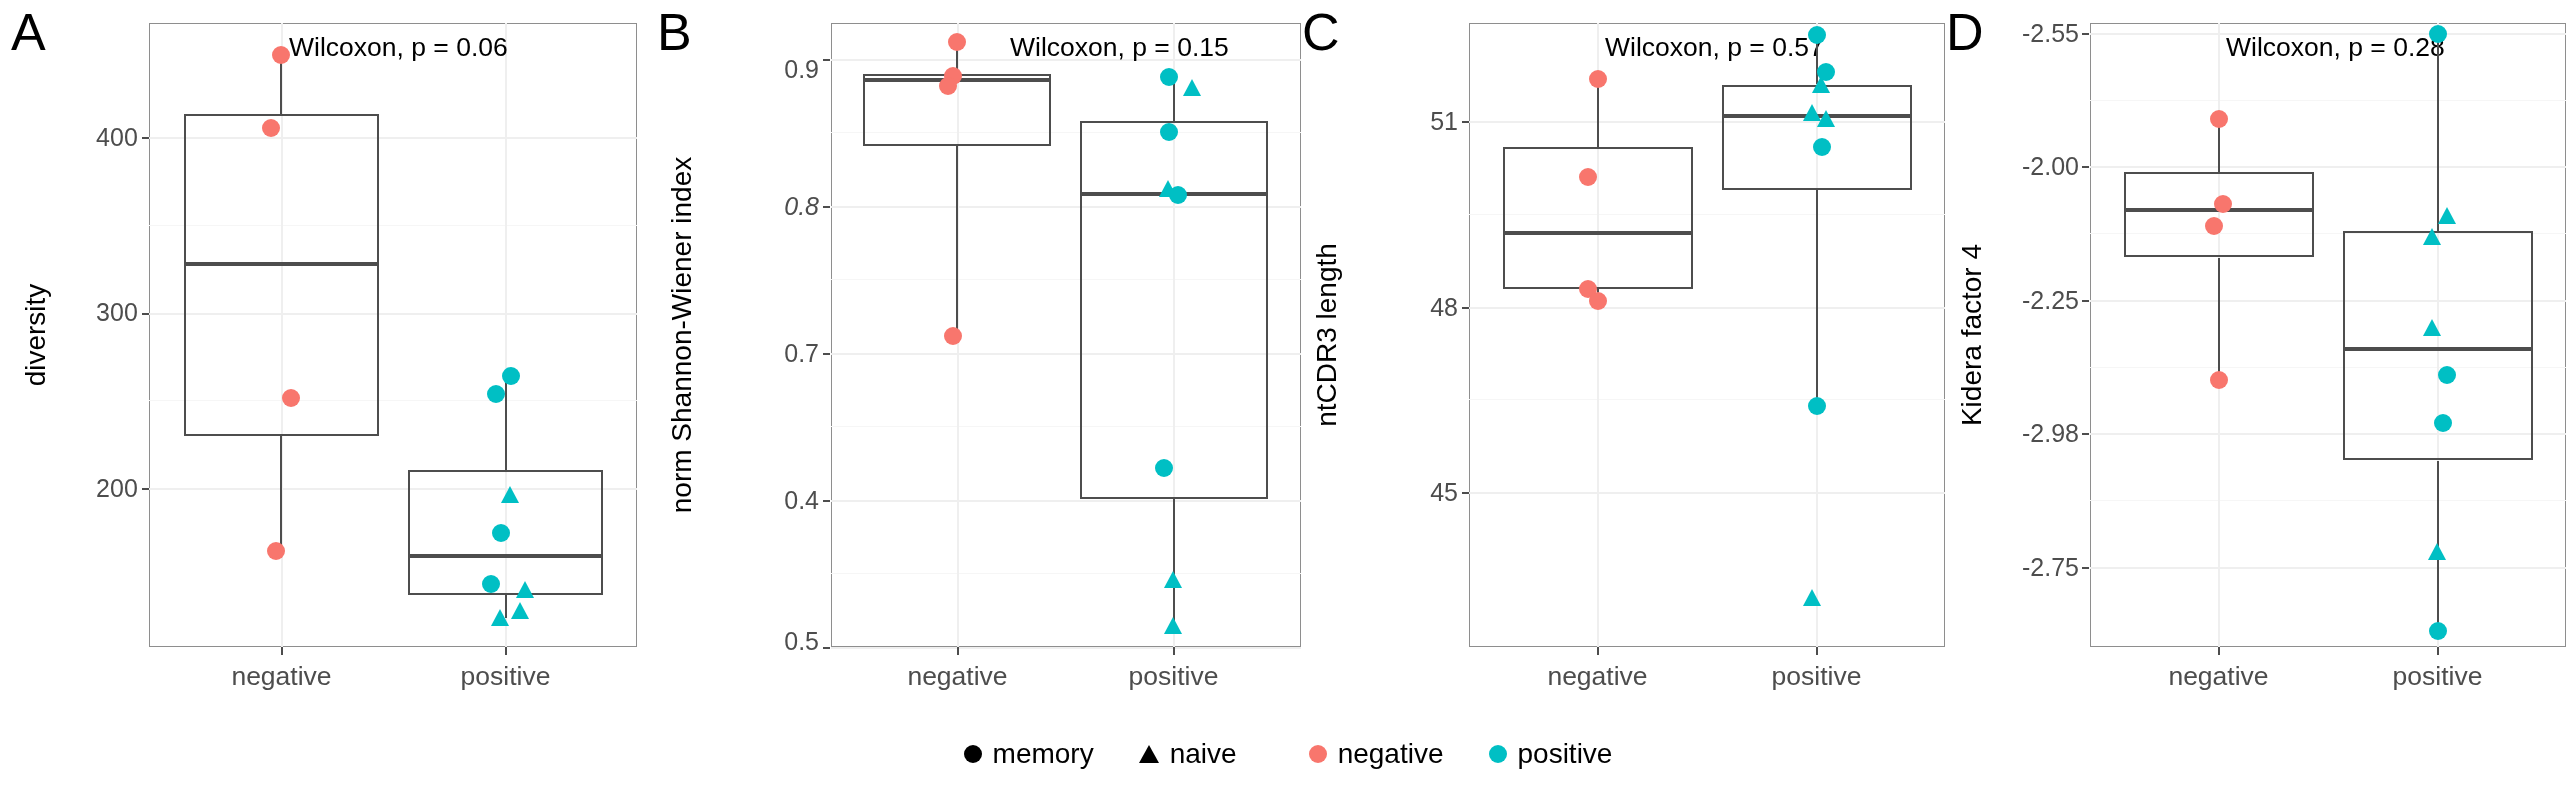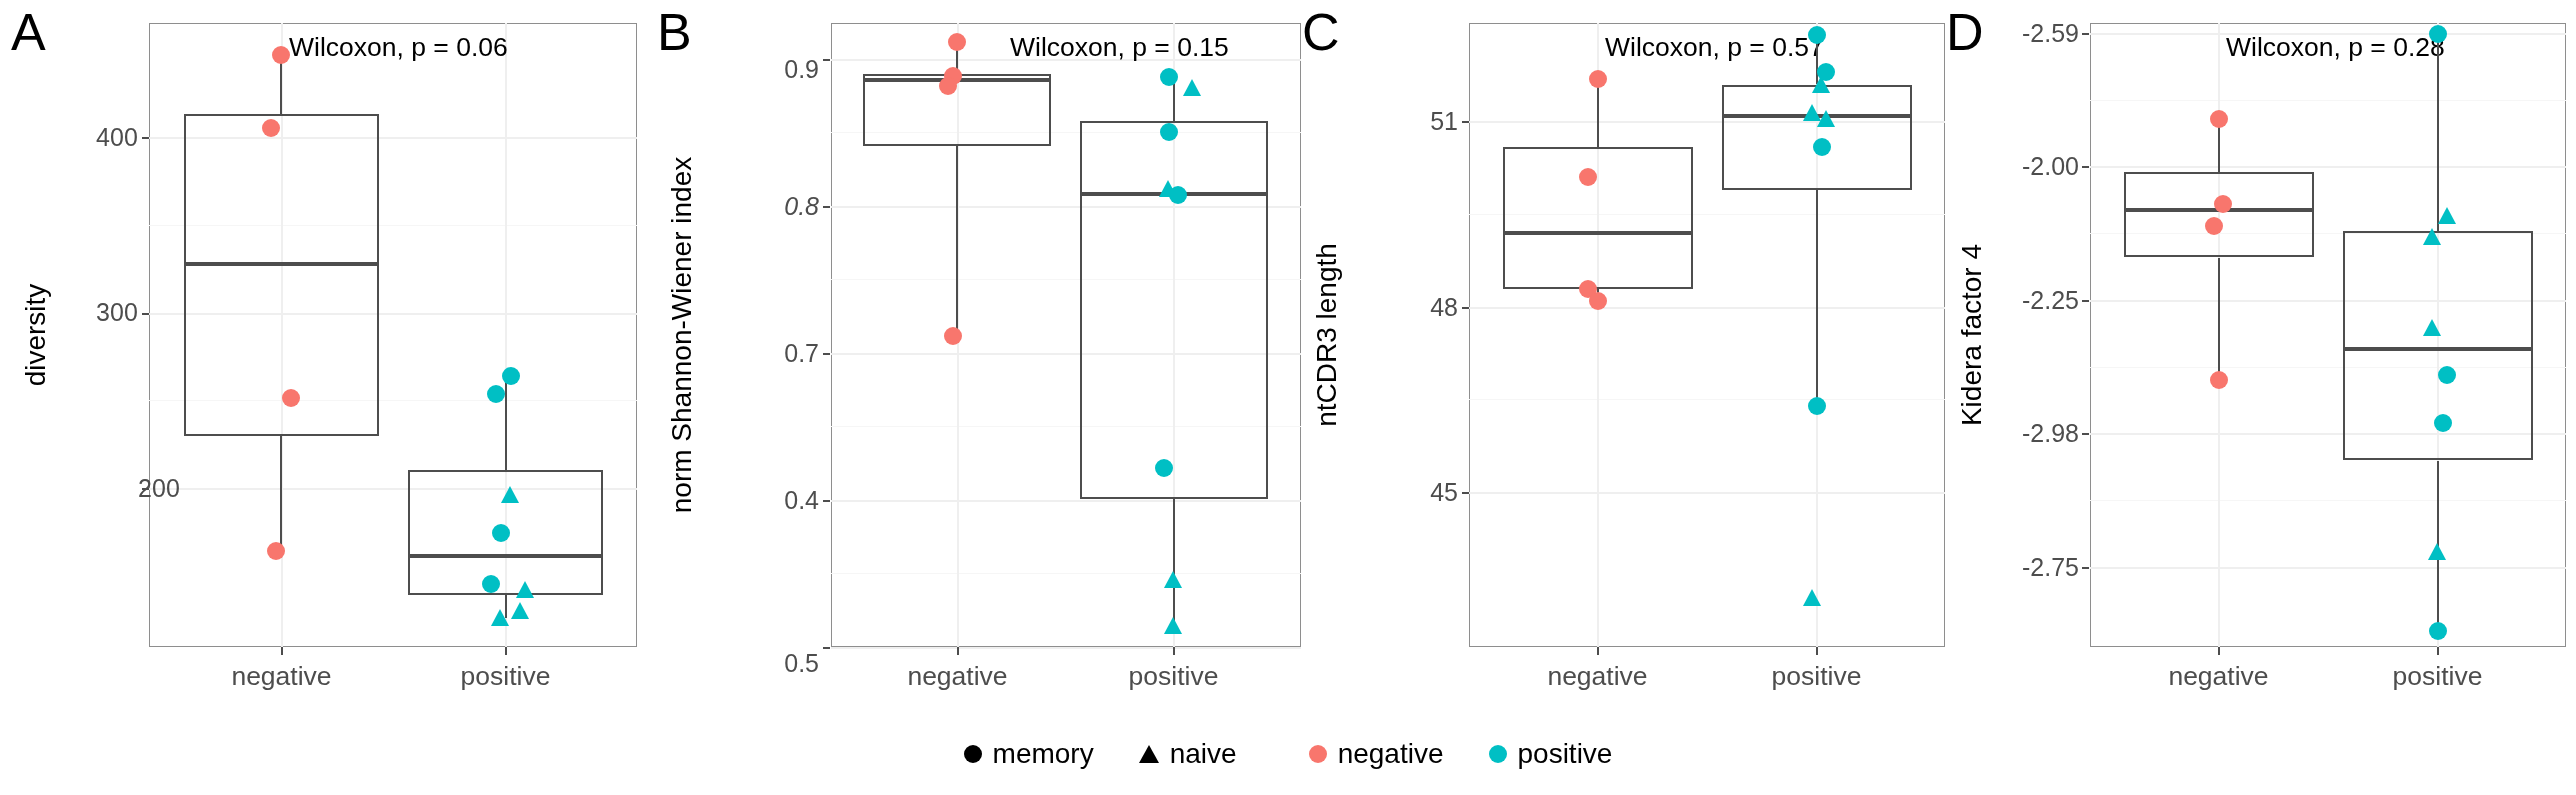--- a/index.html
+++ b/index.html
@@ -34,21 +34,21 @@
   .legend-gap{width:72px;}
 </style>
 </head>
 <body>
 
 <div class="figure" id="figure">
     <div class="panel-letter" style="left: 11px; top: 6px;">A</div>
     <div class="plot-box" style="left: 149px; top: 23px; width: 488px; height: 624px;"></div>
     <div class="grid-line h" style="left: 149px; width: 488px; top: 488px;"></div>
     <div class="ytick-mark" style="left: 142px; top: 488px;"></div>
-    <div class="ytick-label" style="left: -1.2px; width: 139px; top: 476px; padding-left: 42px;">200</div>
+    <div class="ytick-label" style="left: -1.2px; width: 139px; top: 476px;">200</div>
     <div class="grid-line h" style="left: 149px; width: 488px; top: 313px;"></div>
     <div class="ytick-mark" style="left: 142px; top: 313px;"></div>
     <div class="ytick-label" style="left: -1.2px; width: 139px; top: 300px;">300</div>
     <div class="grid-line h" style="left: 149px; width: 488px; top: 137px;"></div>
     <div class="ytick-mark" style="left: 142px; top: 137px;"></div>
     <div class="ytick-label" style="left: -1.2px; width: 139px; top: 125px;">400</div>
     <div class="grid-line h" style="left: 149px; width: 488px; top: 400px; background: rgb(246, 246, 246); height: 1.2px;"></div>
     <div class="grid-line h" style="left: 149px; width: 488px; top: 225px; background: rgb(246, 246, 246); height: 1.2px;"></div>
     <div class="grid-line v" style="left: 281px; top: 23px; height: 624px;"></div>
     <div class="xtick-mark" style="left: 281px; top: 647px;"></div>
@@ -75,21 +75,21 @@
     <div class="pt tri" style="left: 501px; top: 486px; border-bottom: 17px solid rgb(0, 191, 196);"></div>
     <div class="pt circle" style="left: 492px; top: 524px; width: 18px; height: 18px; background: rgb(0, 191, 196);"></div>
     <div class="pt circle" style="left: 482px; top: 575px; width: 18px; height: 18px; background: rgb(0, 191, 196);"></div>
     <div class="pt tri" style="left: 516px; top: 581px; border-bottom: 17px solid rgb(0, 191, 196);"></div>
     <div class="pt tri" style="left: 511px; top: 602px; border-bottom: 17px solid rgb(0, 191, 196);"></div>
     <div class="pt tri" style="left: 491px; top: 609px; border-bottom: 17px solid rgb(0, 191, 196);"></div>
     <div class="panel-letter" style="left: 657px; top: 6px;">B</div>
     <div class="plot-box" style="left: 831px; top: 23px; width: 470px; height: 624px;"></div>
     <div class="grid-line h" style="left: 831px; width: 470px; top: 647px;"></div>
     <div class="ytick-mark" style="left: 823px; top: 647px;"></div>
-    <div class="ytick-label" style="left: 680px; width: 139px; top: 651px;">0.5</div>
+    <div class="ytick-label" style="left: 680px; width: 139px; top: 629px;">0.5</div>
     <div class="grid-line h" style="left: 831px; width: 470px; top: 500px;"></div>
     <div class="ytick-mark" style="left: 823px; top: 500px;"></div>
     <div class="ytick-label" style="left: 680px; width: 139px; top: 488px;">0.4</div>
     <div class="grid-line h" style="left: 831px; width: 470px; top: 353px;"></div>
     <div class="ytick-mark" style="left: 823px; top: 353px;"></div>
     <div class="ytick-label" style="left: 680px; width: 139px; top: 341px;">0.7</div>
     <div class="grid-line h" style="left: 831px; width: 470px; top: 206px;"></div>
     <div class="ytick-mark" style="left: 823px; top: 206px;"></div>
     <div class="ytick-label" style="left: 680px; width: 139px; top: 194px; font-style: italic;">0.8</div>
     <div class="grid-line h" style="left: 831px; width: 470px; top: 59px;"></div>
@@ -165,21 +165,21 @@
     <div class="pt tri" style="left: 1812px; top: 76px; border-bottom: 17px solid rgb(0, 191, 196);"></div>
     <div class="pt tri" style="left: 1803px; top: 104px; border-bottom: 17px solid rgb(0, 191, 196);"></div>
     <div class="pt tri" style="left: 1817px; top: 110px; border-bottom: 17px solid rgb(0, 191, 196);"></div>
     <div class="pt circle" style="left: 1813px; top: 138px; width: 18px; height: 18px; background: rgb(0, 191, 196);"></div>
     <div class="pt circle" style="left: 1808px; top: 397px; width: 18px; height: 18px; background: rgb(0, 191, 196);"></div>
     <div class="pt tri" style="left: 1803px; top: 589px; border-bottom: 17px solid rgb(0, 191, 196);"></div>
     <div class="panel-letter" style="left: 1946px; top: 6px;">D</div>
     <div class="plot-box" style="left: 2090px; top: 23px; width: 476px; height: 624px;"></div>
     <div class="grid-line h" style="left: 2090px; width: 476px; top: 33px;"></div>
     <div class="ytick-mark" style="left: 2082px; top: 33px;"></div>
-    <div class="ytick-label" style="left: 1940px; width: 139px; top: 21px;">-2.59</div>
+    <div class="ytick-label" style="left: 1940px; width: 139px; top: 21px;">-2.55</div>
     <div class="grid-line h" style="left: 2090px; width: 476px; top: 166px;"></div>
     <div class="ytick-mark" style="left: 2082px; top: 166px;"></div>
     <div class="ytick-label" style="left: 1940px; width: 139px; top: 154px;">-2.00</div>
     <div class="grid-line h" style="left: 2090px; width: 476px; top: 300px;"></div>
     <div class="ytick-mark" style="left: 2082px; top: 300px;"></div>
     <div class="ytick-label" style="left: 1940px; width: 139px; top: 288px;">-2.25</div>
     <div class="grid-line h" style="left: 2090px; width: 476px; top: 433px;"></div>
     <div class="ytick-mark" style="left: 2082px; top: 433px;"></div>
     <div class="ytick-label" style="left: 1940px; width: 139px; top: 421px;">-2.98</div>
     <div class="grid-line h" style="left: 2090px; width: 476px; top: 567px;"></div>

